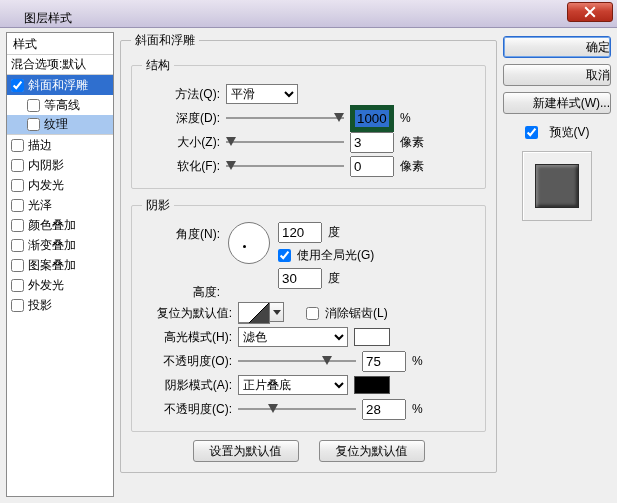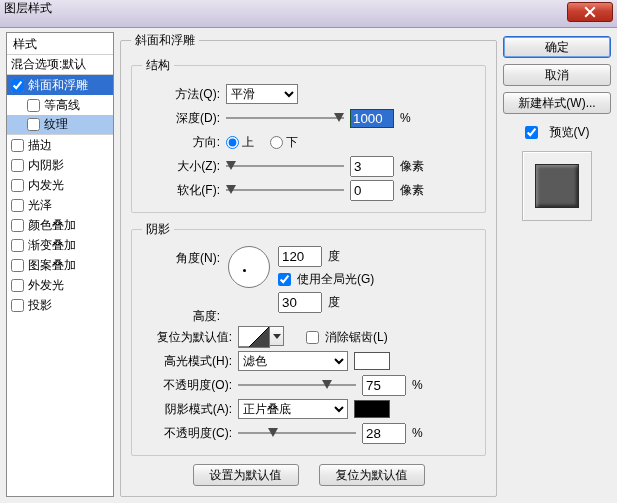--- a/index.html
+++ b/index.html
@@ -18,22 +18,22 @@
   .titlebar {
     height: 28px;
     background: linear-gradient(
       to bottom,
       #e8e3f0 0%,
       #d9d4e6 50%,
       #c9c3dd 100%
     );
     border-bottom: 1px solid #9a94b3;
     display: flex;
-    align-items: flex-start;
-    padding-left: 4px;
+    align-items: flex-end;
+    padding-left: 24px;
     position: relative;
   }
   .titlebar .title { font-size: 12px; }
   .close-btn {
     position: absolute;
     right: 4px;
     top: 2px;
     width: 46px;
     height: 20px;
     background: linear-gradient(to bottom, #e67a6a 0%, #c8402f 45%, #b12a1a 100%);
@@ -123,22 +123,22 @@
 
   select {
     font-size: 12px;
     height: 20px;
     border: 1px solid #7a7a7a;
     background: #fff;
   }
   .num { width: 44px; }
   .num.sel {
     background: #2f6fcf;
-    color: #ffffff;
-    border: 1px solid #14532d;
+    color: #000000;
+    border: 5px solid #14532d;
   }
 
   
   .slider {
     position: relative;
     height: 14px;
     flex: 0 0 118px;
   }
   .slider .track {
     position: absolute;
@@ -197,20 +197,21 @@
   }
 
   .btn {
     height: 22px;
     background: linear-gradient(to bottom, #fefefe 0%, #e9e9e9 50%, #dedede 100%);
     border: 1px solid #8a8a8a;
     border-radius: 3px;
     font-size: 12px;
     padding: 0 16px;
     cursor: default;
+    text-align: right;
   }
   .btn.primary {
     border: 1px solid #2a6bd0;
     box-shadow: 0 0 0 1px #6fa3e8 inset;
   }
   .btn-row {
     display: flex;
     gap: 20px;
     justify-content: center;
     margin-top: 6px;
@@ -360,31 +361,20 @@
         <div class="row">
           <span class="lbl">深度(D):</span>
           <div class="slider">
               <div class="track"></div>
               <div class="thumb" style="left:108px"></div>
             </div>
           <input class="num sel" value="1000" style="">
           <span class="unit">%</span>
         </div>
 
-        <div class="row radio-row">
-          <span class="lbl">方向:</span>
-          <label>
-            <input type="radio" name="dir" checked="" style="">
-            <span>上</span>
-          </label>
-          <label>
-            <input type="radio" name="dir" style="">
-            <span>下</span>
-          </label>
-        </div>
 
         <div class="row">
           <span class="lbl">大小(Z):</span>
           <div class="slider">
               <div class="track"></div>
               <div class="thumb" style="left:0px"></div>
             </div>
           <input class="num" value="3" style="">
           <span class="unit">像素</span>
         </div>

